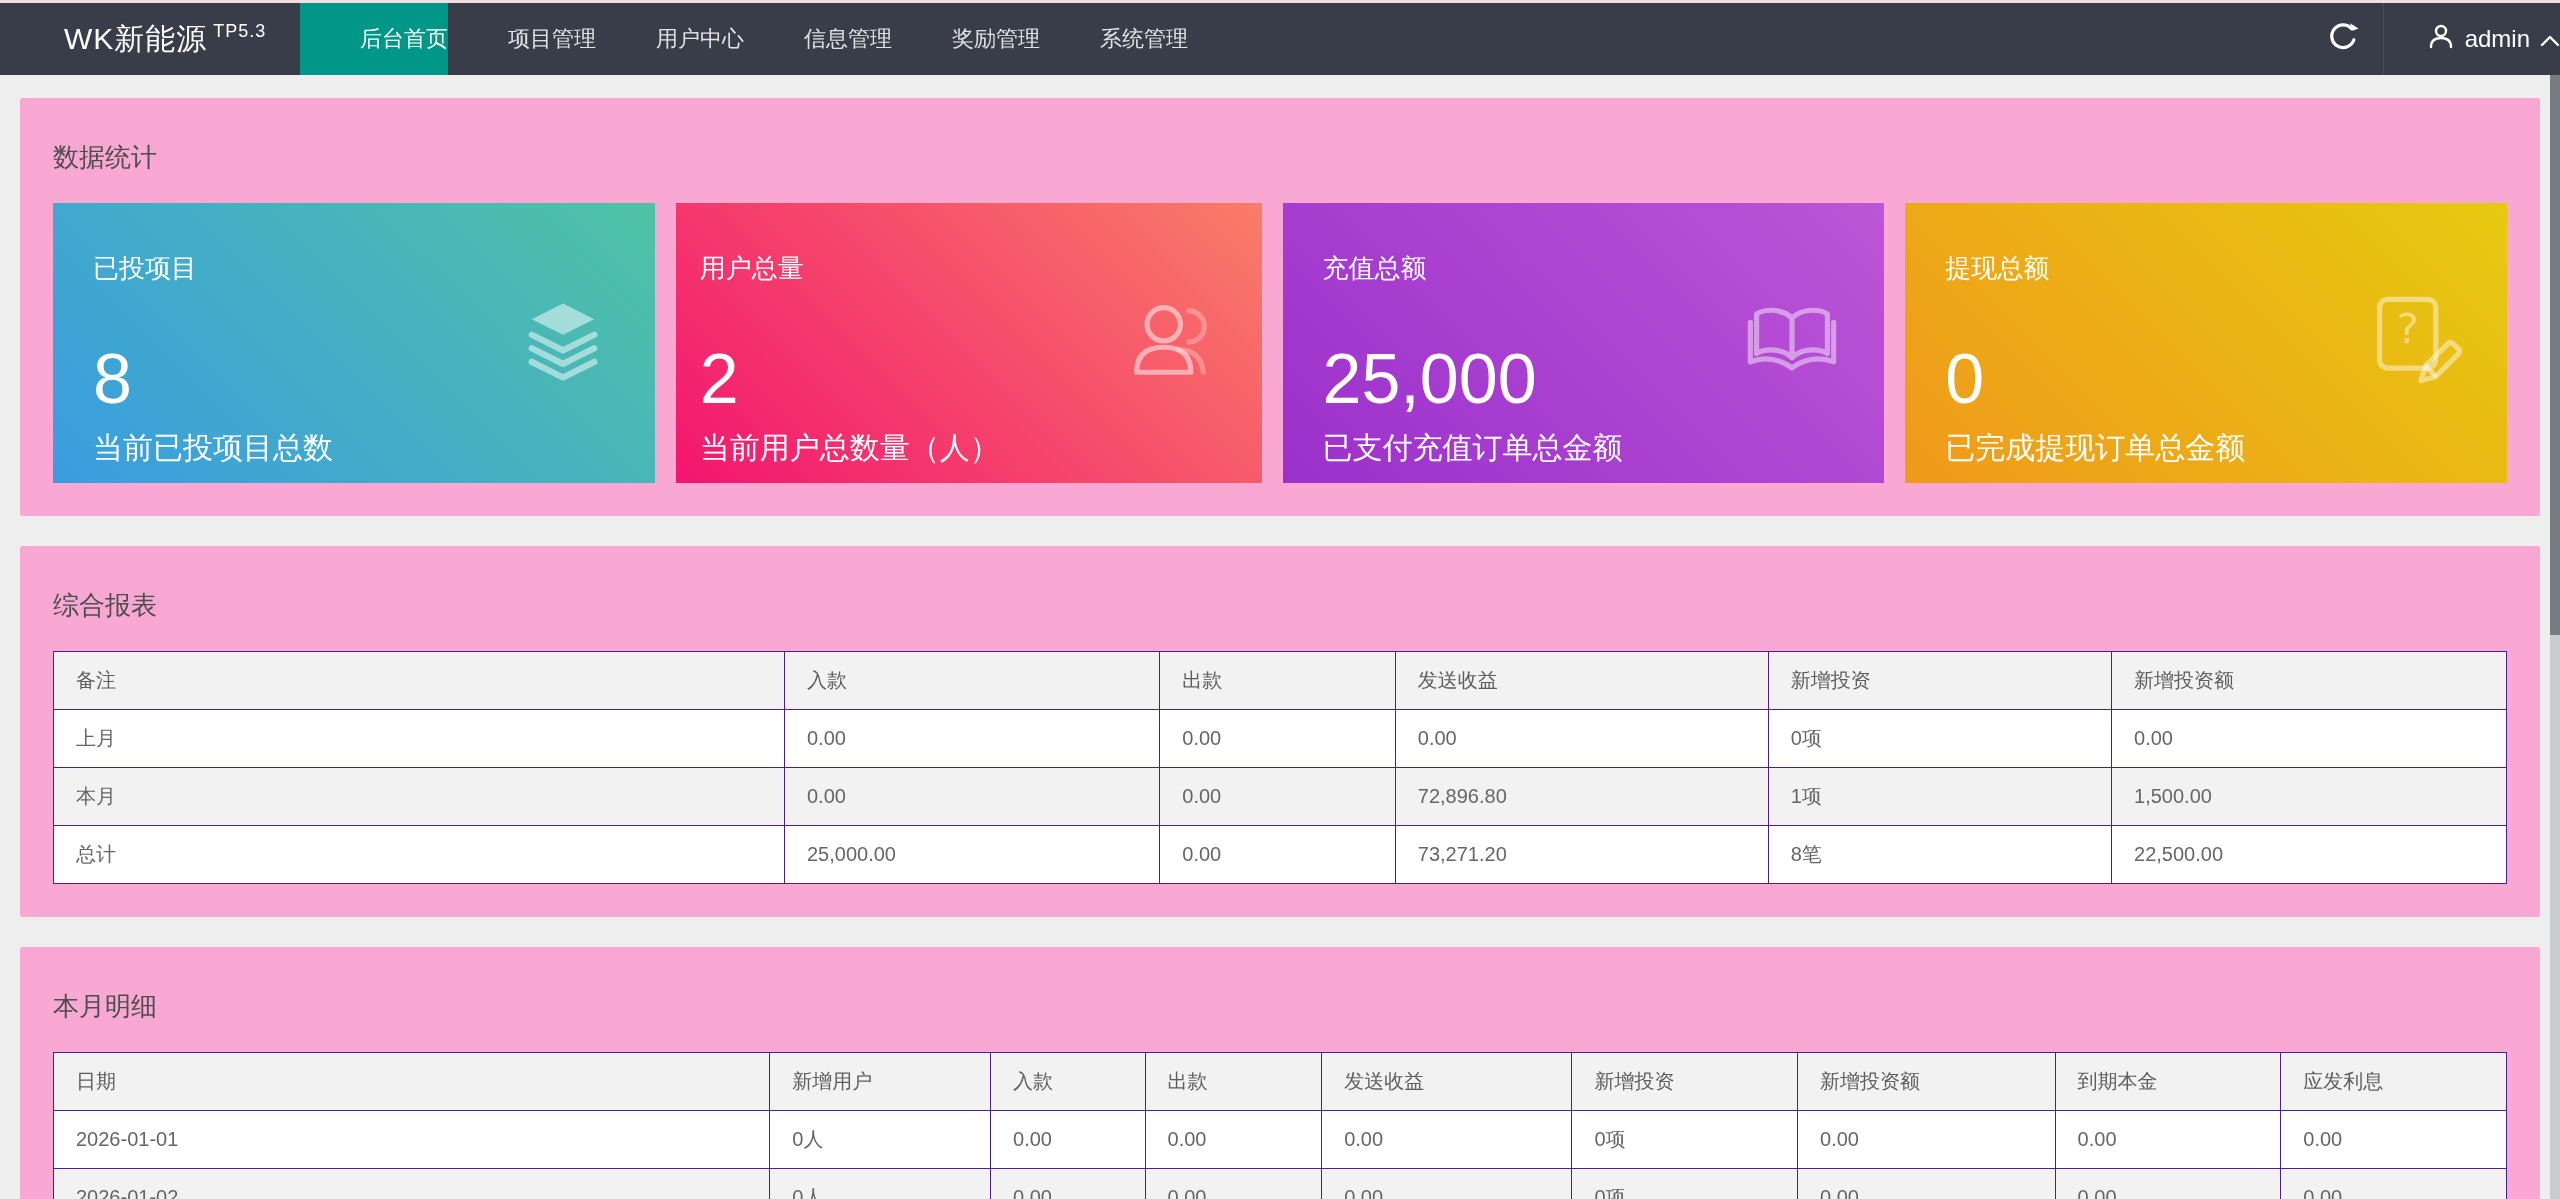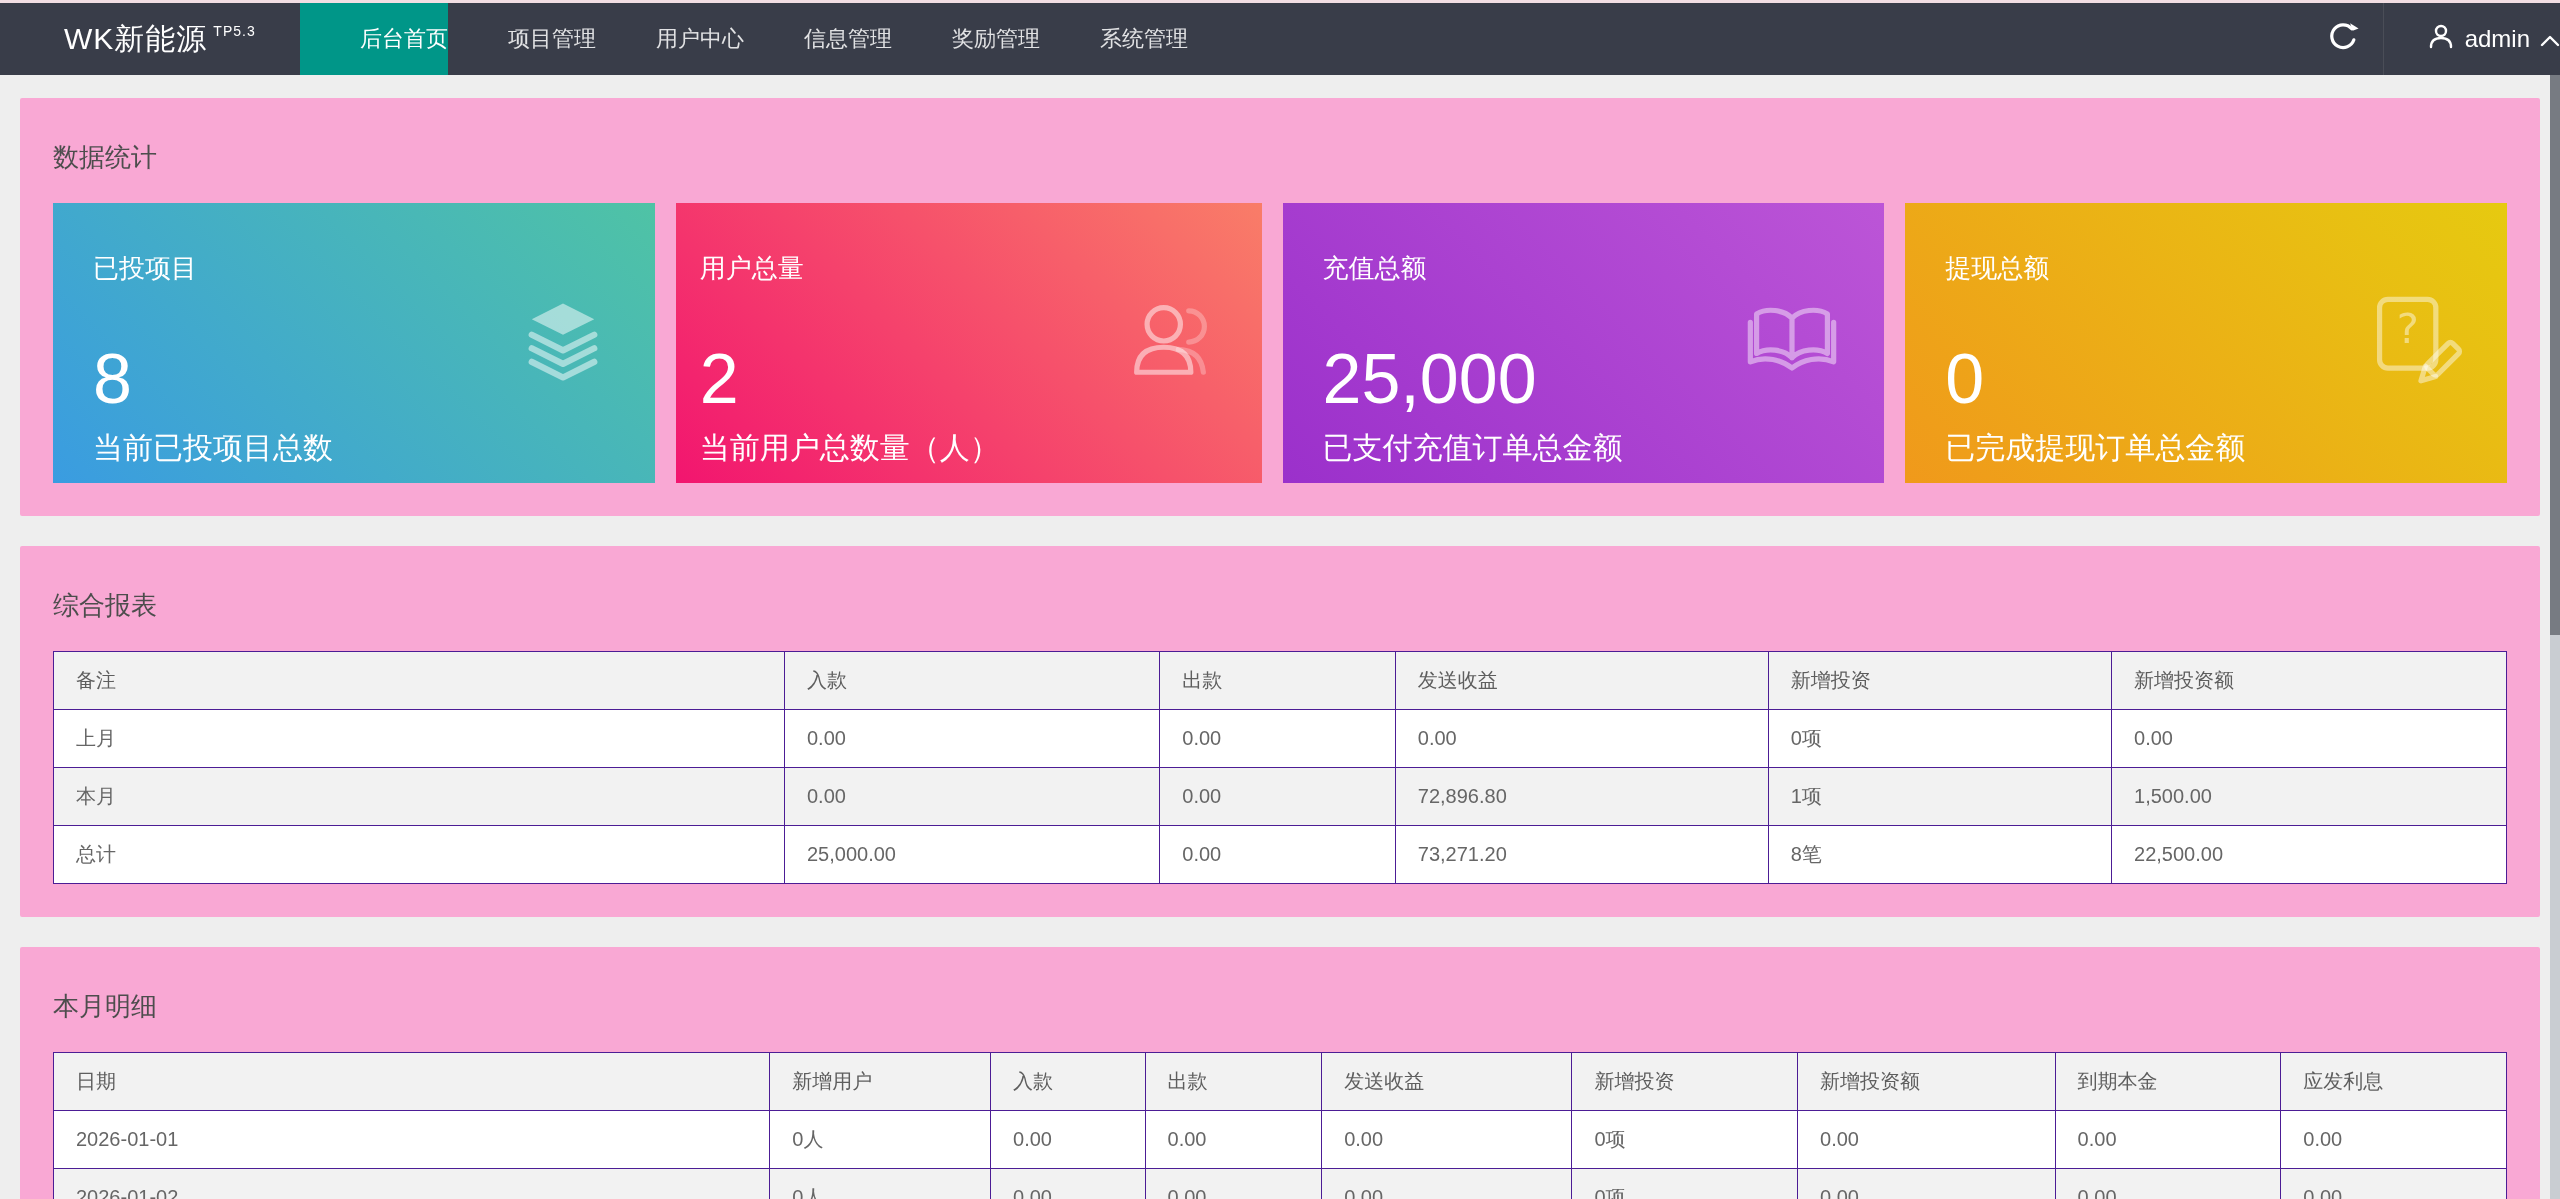--- a/index.html
+++ b/index.html
@@ -11,21 +11,21 @@
   
   .top-strip { height:3px; width:100%; background:#f2dee3; }
   .nav {
     height:72px; background:#393d49; display:flex; align-items:stretch;
     position:relative; width:100%;
   }
   .logo {
     width:300px; display:flex; align-items:center; padding-left:64px;
     color:#ffffff; font-size:30px; letter-spacing:1px; white-space:nowrap;
   }
-  .logo sup { font-size:14px; margin-left:6px; transform:translateY(-8px); color:#fff; }
+  .logo sup { font-size:18px; margin-left:6px; transform:translateY(-8px); color:#fff; }
   .nav-menu { display:flex; list-style:none; align-items:stretch; }
   .nav-menu li {
     width:148px; display:flex; align-items:center; justify-content:flex-end;
     color:rgba(255,255,255,.85); font-size:22px; cursor:pointer;
   }
   .nav-menu li.active { background:#009688; color:#fff; }
   .nav-right { margin-left:auto; display:flex; align-items:stretch; }
   .refresh-btn { width:80px; display:flex; align-items:center; justify-content:center; cursor:pointer; }
   .nav-divider { width:1px; background:#4a4d57; height:100%; }
   .admin-menu {

